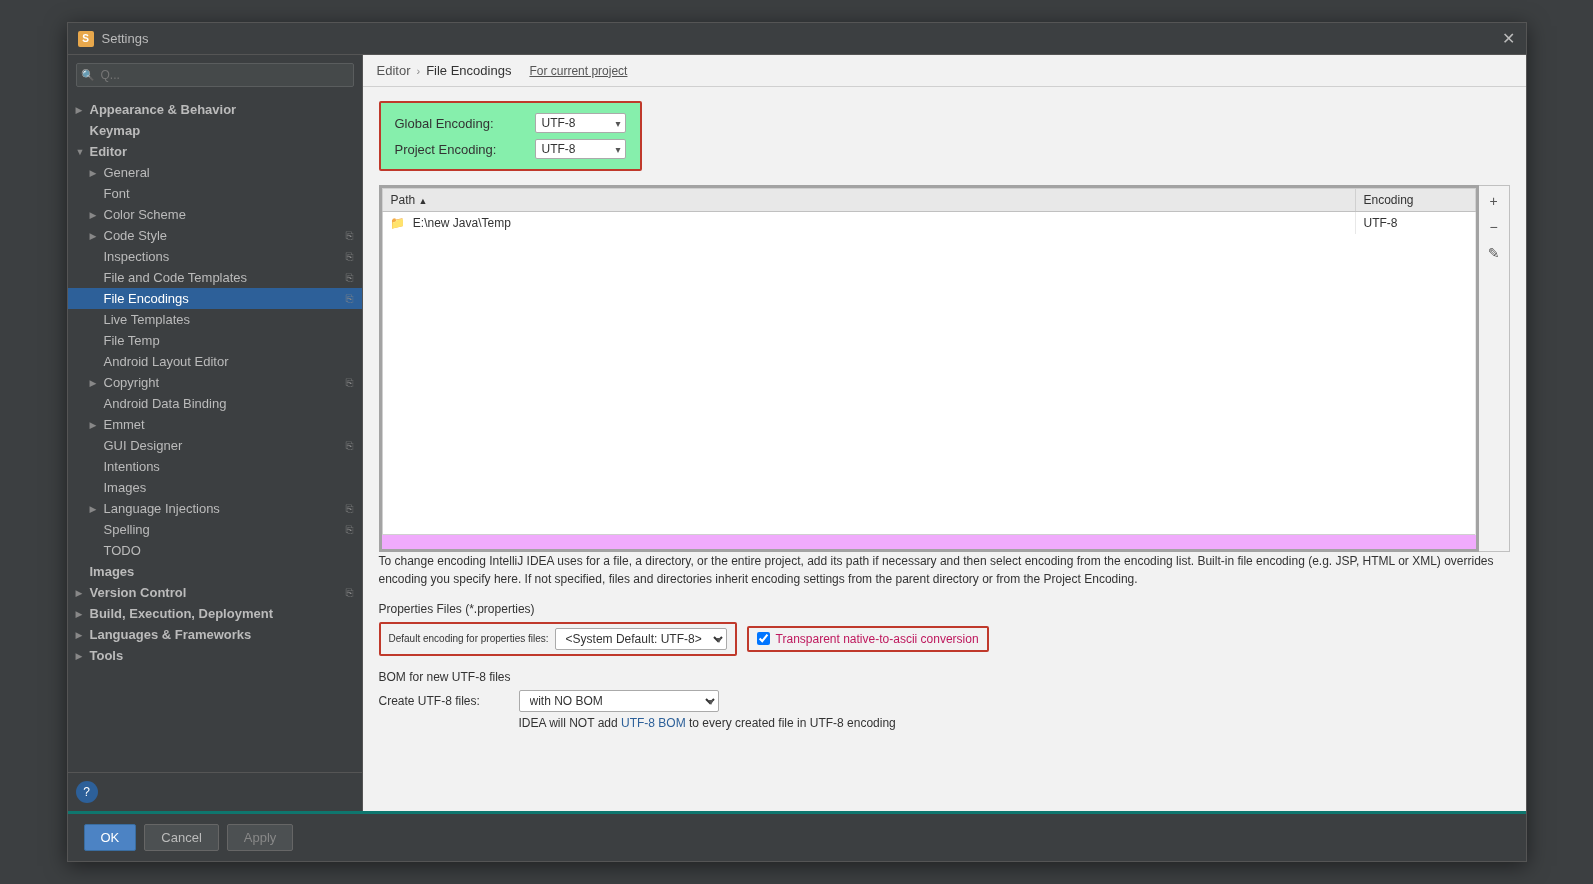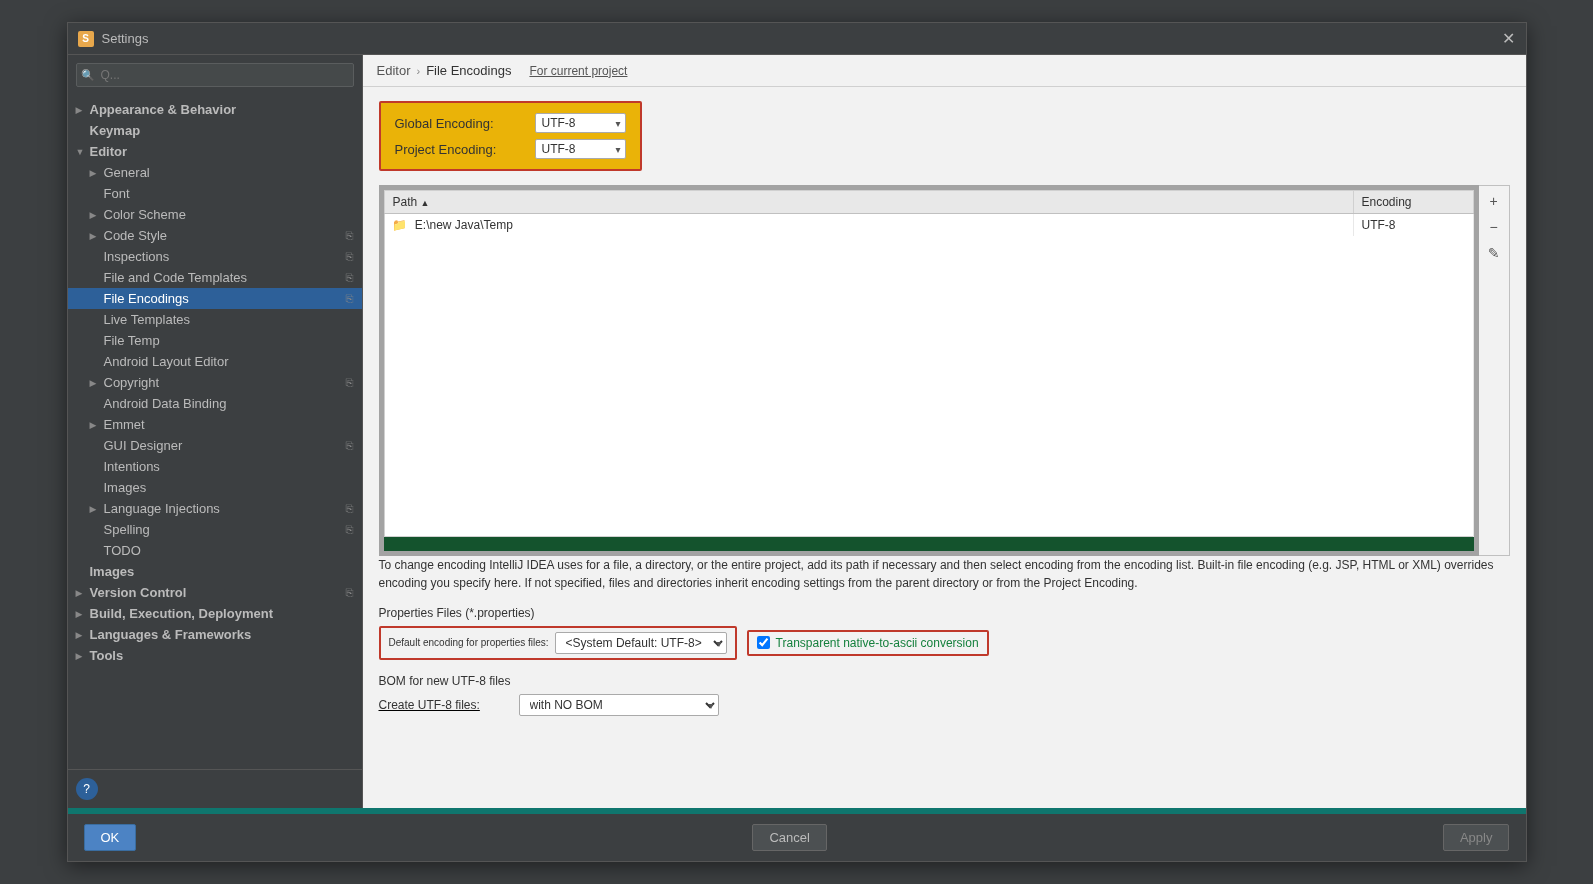--- a/index.html
+++ b/index.html
@@ -27,52 +27,52 @@
     .help-btn { width: 22px; height: 22px; border-radius: 50%; background: #2d6099; color: white; border: none; cursor: pointer; font-size: 12px; display: flex; align-items: center; justify-content: center; }
     
     .main { flex: 1; background: #f2f2f2; display: flex; flex-direction: column; overflow: hidden; }
     .breadcrumb { display: flex; align-items: center; padding: 8px 14px; gap: 6px; border-bottom: 1px solid #d0d0d0; background: #f2f2f2; }
     .breadcrumb-item { color: #555; font-size: 13px; }
     .breadcrumb-sep { color: #888; font-size: 11px; }
     .breadcrumb-current { color: #333; font-size: 13px; font-weight: 500; }
     .breadcrumb-link { color: #555; font-size: 12px; margin-left: 12px; cursor: pointer; text-decoration: underline; }
     .main-content { flex: 1; overflow-y: auto; padding: 14px 16px; }
     
-    .encoding-section { border: 2px solid #c0392b; border-radius: 2px; display: inline-block; padding: 10px 14px; margin-bottom: 14px; background: #eab308; }
+    .encoding-section { border: 2px solid #c0392b; border-radius: 2px; display: inline-block; padding: 10px 14px; margin-bottom: 14px; background: #86efac; }
     .encoding-row { display: flex; align-items: center; margin-bottom: 6px; gap: 10px; }
     .encoding-row:last-child { margin-bottom: 0; }
     .encoding-label { color: #333; font-size: 13px; min-width: 130px; }
     .encoding-select { border: 1px solid #aaa; background: white; padding: 2px 20px 2px 6px; font-size: 12px; color: #333; appearance: none; -webkit-appearance: none; cursor: pointer; border-radius: 2px; position: relative; }
     .select-wrap { position: relative; display: inline-block; }
     .select-wrap::after { content: '▾'; position: absolute; right: 5px; top: 50%; transform: translateY(-50%); font-size: 10px; color: #555; pointer-events: none; }
     
     .file-table { width: 100%; border-collapse: collapse; background: white; border: 1px solid #d0d0d0; margin-bottom: 14px; }
     .file-table th { background: #e8e8e8; border-bottom: 1px solid #c0c0c0; border-right: 1px solid #d0d0d0; padding: 4px 8px; text-align: left; font-size: 12px; color: #333; font-weight: 500; }
     .file-table td { padding: 4px 8px; font-size: 12px; color: #333; border-right: 1px solid #e8e8e8; }
     .table-area { display: flex; gap: 0; }
-    .table-container { flex: 1; border: 5px solid #a3a3a3; background: #14532d; }
+    .table-container { flex: 1; border: 3px solid #a3a3a3; background: #f0abfc; }
     .table-toolbar { display: flex; flex-direction: column; padding: 4px; gap: 4px; background: #f2f2f2; border: 1px solid #c0c0c0; border-left: none; }
     .tb-btn { width: 22px; height: 22px; background: none; border: none; cursor: pointer; color: #555; font-size: 14px; display: flex; align-items: center; justify-content: center; }
     .info-text { color: #333; font-size: 12px; line-height: 1.5; margin-bottom: 14px; }
     .properties-section { margin-bottom: 14px; }
     .section-title { color: #333; font-size: 12px; margin-bottom: 6px; }
     .properties-row { display: flex; align-items: center; gap: 10px; }
     .properties-box { border: 2px solid #c0392b; border-radius: 2px; padding: 4px 8px; display: flex; align-items: center; gap: 6px; }
     .prop-label { color: #333; font-size: 10px; }
     .prop-select { border: 1px solid #aaa; background: white; padding: 2px 7px 2px 6px; font-size: 12px; color: #333; border-radius: 2px; }
     .checkbox-box { border: 2px solid #c0392b; border-radius: 2px; padding: 4px 8px; display: flex; align-items: center; gap: 6px; }
-    .checkbox-label { color: #15803d; font-size: 12px; }
+    .checkbox-label { color: #be185d; font-size: 12px; }
     .bom-section { margin-bottom: 14px; }
-    .bom-row { display: flex; align-items: center; gap: 10px; margin-bottom: 4px; text-decoration: underline; }
+    .bom-row { display: flex; align-items: center; gap: 10px; margin-bottom: 4px; }
     .bom-label { color: #333; font-size: 12px; min-width: 130px; }
     .bom-select { border: 1px solid #aaa; background: white; padding: 2px 20px 2px 6px; font-size: 12px; color: #333; border-radius: 2px; min-width: 200px; }
     .bom-info { color: #333; font-size: 12px; padding-left: 140px; }
     .bom-link { color: #2d6099; text-decoration: none; }
     
-    .dialog-footer { background: #3c3f41; border-top: 6px solid #0f766e; padding: 10px 16px; display: flex; justify-content: space-between; gap: 8px; }
+    .dialog-footer { background: #3c3f41; border-top: 3px solid #0f766e; padding: 10px 16px; display: flex; justify-content: flex-start; gap: 8px; }
     .footer-btn { padding: 5px 16px; font-size: 13px; border-radius: 2px; cursor: pointer; }
     .footer-btn-ok { background: #4c83c4; color: white; border: 1px solid #3a6da0; }
     .footer-btn-cancel { background: #4c5052; color: #bbb; border: 1px solid #666; }
     .footer-btn-apply { background: #4c5052; color: #888; border: 1px solid #666; }
     .th-sort::after { content: ' ▲'; font-size: 9px; }
     .table-empty { height: 300px; }
   </style>
 </head>
 <body>
 
@@ -313,20 +313,23 @@
           <div class="section-title">BOM for new UTF-8 files</div>
           <div class="bom-row">
             <span class="bom-label">Create UTF-8 files:</span>
             <div class="select-wrap">
               <select class="bom-select">
                 <option>with NO BOM</option>
                 <option>with BOM</option>
               </select>
             </div>
           </div>
+          <div class="bom-info">
+            <span>IDEA will NOT add </span><a class="bom-link" href="#">UTF-8 BOM</a><span> to every created file in UTF-8 encoding</span>
+          </div>
         </div>
       </div>
     </div>
   </div>
 
   <div class="dialog-footer">
     <button class="footer-btn footer-btn-ok">OK</button>
     <button class="footer-btn footer-btn-cancel">Cancel</button>
     <button class="footer-btn footer-btn-apply">Apply</button>
   </div>

